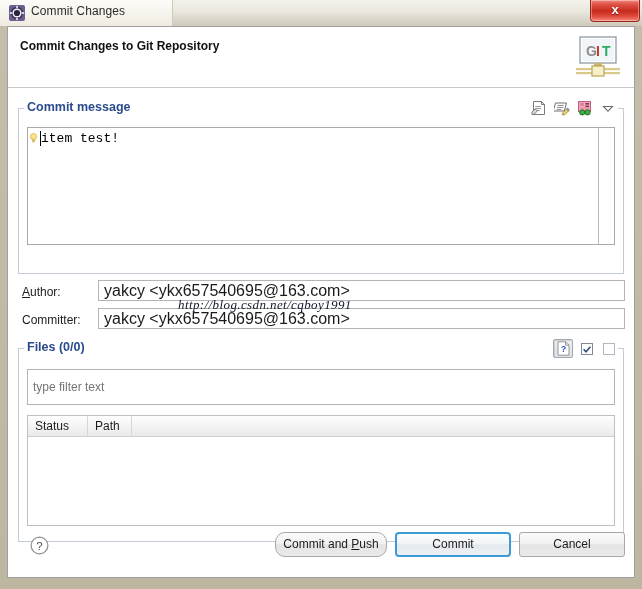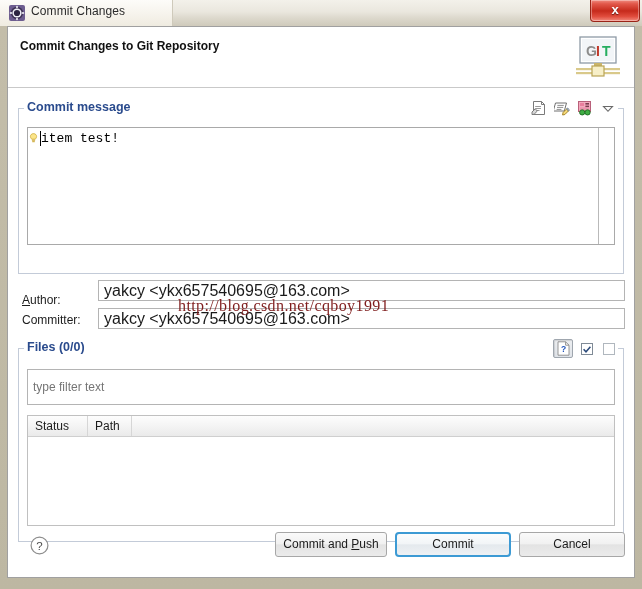--- a/index.html
+++ b/index.html
@@ -328,25 +328,26 @@
     position: absolute;
     left: 22px; bottom: 22px;
     width: 19px; height: 19px;
     cursor: pointer;
   }
 
   .watermark {
     position: absolute;
     left: 178px; top: 297px;
     font-family: "Liberation Serif", serif;
-    font-size: 16px;
-    color: #7f1d1d;
+    font-size: 13px;
+    color: #0f172a;
     white-space: nowrap;
     pointer-events: none;
     letter-spacing: .4px;
+    font-style: italic;
   }
 </style>
 </head>
 <body>
 
 <div id="window">
   <div class="frame-bg"></div>
 
   <div class="titlebar">
     <div class="titlebar-glass"></div>
@@ -457,21 +458,21 @@
             </svg>
           </span>
         </div>
         <div class="margin-line"></div>
         <div class="caret"></div>
         <div class="msg-text">item test!</div>
       </div>
     </div>
 
     <div class="field-row">
-      <span class="field-lbl" style="left:14px; top:266px;text-align:right;"><u>A</u>uthor:</span>
+      <span class="field-lbl" style="left:14px; top:258px;text-align:right;"><u>A</u>uthor:</span>
       <input class="field-inp" style="left: 90px; top: 253px; width: 527px;" type="text" value="yakcy &lt;ykx657540695@163.com&gt;">
     </div>
 
     <div class="field-row">
       <span class="field-lbl" style="left:14px; top:286px;">Committer:</span>
       <input class="field-inp" style="left: 90px; top: 281px; width: 527px;" type="text" value="yakcy &lt;ykx657540695@163.com&gt;">
     </div>
 
     <div id="filesGroup">
       <div class="gbox"></div>
@@ -514,21 +515,21 @@
       </div>
     </div>
 
     <span class="help-btn">
       <svg width="19" height="19" viewBox="0 0 19 19">
         <circle cx="9.5" cy="9.5" r="8.4" fill="#ffffff" stroke="#8d8d8d" stroke-width="1.2"></circle>
         <text x="9.5" y="13.6" text-anchor="middle" font-family="Liberation Sans, sans-serif" font-size="11.5" fill="#4a4a4a">?</text>
       </svg>
     </span>
 
-    <div class="btn" style="left:267px; bottom:20px; width:112px;">Commit and <u>P</u>ush</div>
+    <div class="btn" style="left:267px; bottom:20px; width:112px;border-radius:10px;">Commit and <u>P</u>ush</div>
 
     <div class="btn btn-default" style="left:387px; bottom:20px; width:116px;">Commit</div>
 
     <div class="btn" style="left:511px; bottom:20px; width:106px;">Cancel</div>
 
   </div>
 
   <div class="watermark">http://blog.csdn.net/cqboy1991</div>
 </div>
 

